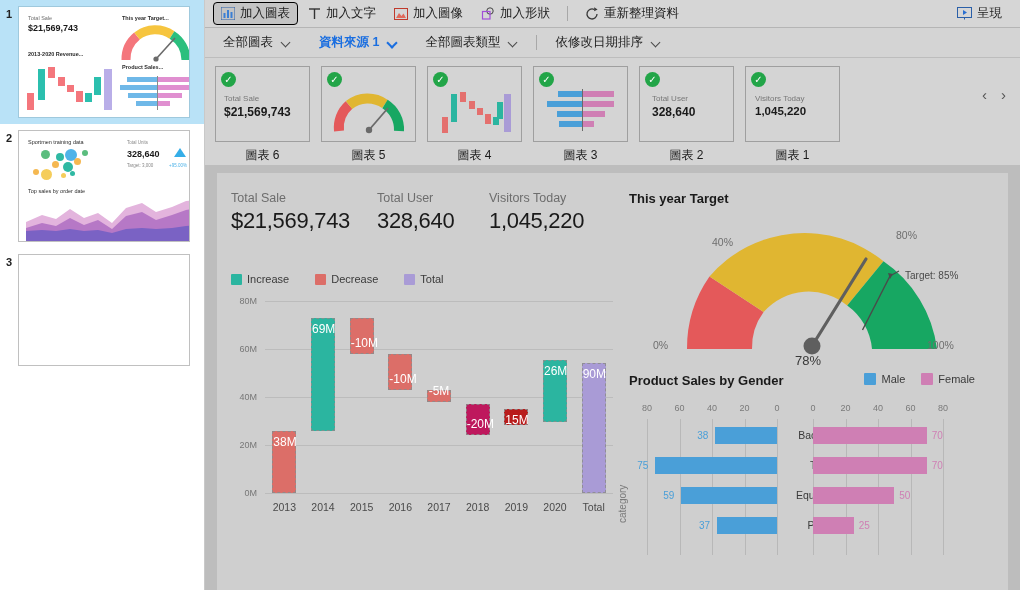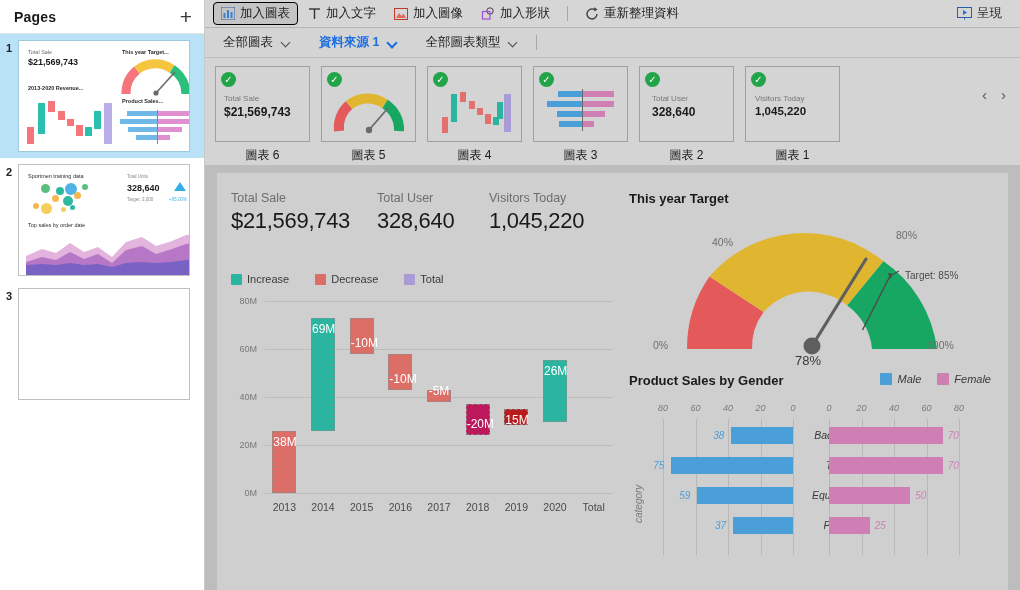--- a/index.html
+++ b/index.html
@@ -145,44 +145,40 @@
   }
   .wf-bar.below span { top: auto; bottom: 3px; }
   .wf-xtick { position: absolute; font-size: 10.5px; color: #4a4a4a; text-align: center; }
 
   
   #gauge-wrap { position: absolute; left: 412px; top: 18px; width: 370px; height: 180px; }
   .g-lbl { position: absolute; font-size: 10.5px; color: #6e6e6e; }
   .g-val { position: absolute; font-size: 13px; color: #3a3a3a; }
 
   
-  #butterfly { position: absolute; left: 408px; top: 200px; width: 372px; height: 190px; font-style: italic; }
+  #butterfly { position: absolute; left: 392px; top: 200px; width: 372px; height: 190px; }
   .bf-legend { position: absolute; right: 6px; top: 0px; display: flex; gap: 16px; }
   .bf-leg-item { display: flex; align-items: center; gap: 5px; font-size: 11px; color: #3a3a3a; }
   .bf-swatch { width: 12px; height: 12px; border-radius: 1px; }
   .bf-axis-num { position: absolute; font-size: 9px; color: #7a7a7a; text-align: center; width: 20px; }
   .bf-grid { position: absolute; width: 1px; background: #b8b8b8; }
   .bf-bar { position: absolute; height: 17px; }
   .bf-bar-lbl { position: absolute; font-size: 10px; }
   .bf-cat { position: absolute; font-size: 10.5px; color: #3a3a3a; text-align: center; width: 84px; }
   .bf-axistitle {
     position: absolute; font-size: 10px; color: #7a7a7a;
     transform: rotate(-90deg); transform-origin: left top; white-space: nowrap;
   }
 </style>
 </head>
 <body>
 
 <div id="app">
 
   <div id="sidebar">
-    <div id="pages-header">
-      <div id="pages-title">Pages</div>
-      <div id="pages-add">+</div>
-    </div>
 
     <div class="page-row selected">
       <div class="page-num">1</div>
       <div class="page-thumb">
         <div class="t1-lbl" style="left:9px; top:8px;">Total Sale</div>
         <div class="t1-val" style="left:9px; top:16px;">$21,569,743</div>
         <div class="t1-ttl" style="left:9px; top:44px;">2013-2020 Revenue...</div>
         <div class="t1-ttl" style="left:103px; top:8px;">This year Target...</div>
         <div class="t1-ttl" style="left:103px; top:57px;">Product Sales...</div>
 
@@ -322,20 +318,24 @@
       <div class="fb-item accent">
         <span>資料來源 1</span>
         <span class="chev"></span>
       </div>
       <div class="fb-gap"></div>
       <div class="fb-item">
         <span>全部圖表類型</span>
         <span class="chev"></span>
       </div>
       <div class="fb-sep"></div>
+      <div class="fb-item">
+        <span>依修改日期排序</span>
+        <span class="chev"></span>
+      </div>
     </div>
 
     <div id="strip">
 
       <div class="chart-card">
         <div class="cc-box">
           <div class="cc-check">✓</div>
           <div class="cc-kpi-lbl">Total Sale</div>
           <div class="cc-kpi-val">$21,569,743</div>
         </div>
@@ -485,20 +485,23 @@
               </div>
               <div class="wf-xtick" style="left: 227.333px; width: 38.6667px; top: 206px;">2018</div>
               <div class="wf-bar" style="left: 273.347px; top: 114px; width: 23.9733px; height: 16px; background: #b91c1c;">
                 <span>15M</span>
               </div>
               <div class="wf-xtick" style="left: 266px; width: 38.6667px; top: 206px;">2019</div>
               <div class="wf-bar" style="left: 312.013px; top: 65px; width: 23.9733px; height: 62.4px; background: rgb(43, 181, 160);">
                 <span>26M</span>
               </div>
               <div class="wf-xtick" style="left: 304.667px; width: 38.6667px; top: 206px;">2020</div>
+              <div class="wf-bar" style="left: 350.68px; top: 68.4px; width: 23.9733px; height: 129.6px; background: rgb(169, 155, 214);">
+                <span>90M</span>
+              </div>
               <div class="wf-xtick" style="left: 343.333px; width: 38.6667px; top: 206px;">Total</div>
             </div>
           <div class="wf-xaxis"></div>
         </div>
 
         <div class="panel-title" style="left:412px; top:18px;">This year Target</div>
         <div id="gauge-wrap">
           <svg width="330" height="152" viewBox="0 0 330 152" style="position:absolute;left:18px;top:22px;">
 
             <path d="M 40 136 A 125 125 0 0 1 62.5 63.5 L 116.6 99 A 60 60 0 0 0 105 136 Z" fill="#e4595a"></path>

